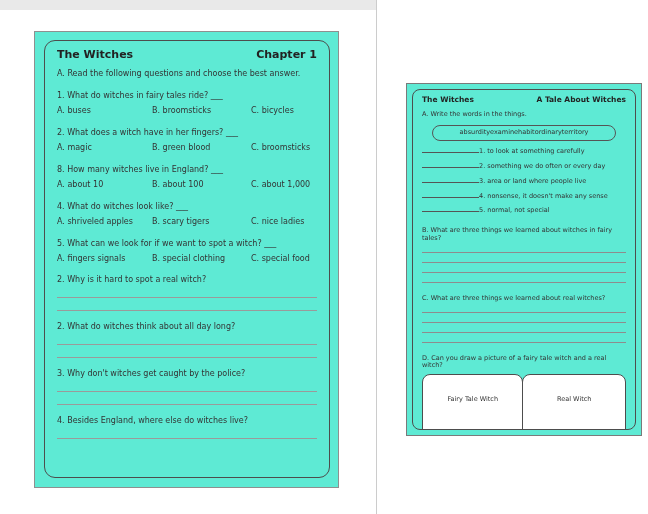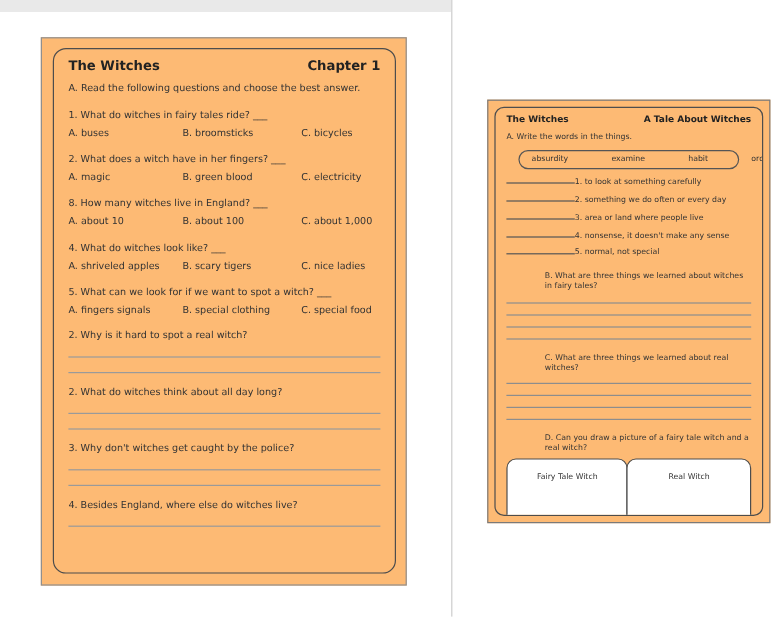--- a/index.html
+++ b/index.html
@@ -7,21 +7,21 @@
   body {
     position: relative;
     background: #ffffff;
     font-family: "DejaVu Sans", "Liberation Sans", sans-serif;
     color: #333333;
     overflow: hidden;
   }
   .top-band { position: absolute; left: 0; top: 0; width: 376px; height: 10px; background: #e9e9e9; }
   .v-divider { position: absolute; left: 376px; top: 0; width: 1px; height: 514px; background: #cccccc; }
 
-  .page { position: absolute; background: #fdba74; }
+  .page { position: absolute; background: #5eead4; }
   .page-left  { left: 34px; top: 31px;  width: 305px; height: 457px; border: 1px solid #8f8f8f; }
   .page-right { left: 406px; top: 83px; width: 236px; height: 353px; border: 1px solid #7a7a7a; }
 
   .inner {
     position: absolute; border: 1px solid #4d4d4d; overflow: hidden;
   }
   .pl-inner { left: 9px; top: 8px; right: 8px; bottom: 9px; border-radius: 11px; padding: 8px 12px; font-size: 8px; line-height: 1.25; }
   .pr-inner { left: 5px; top: 5px; right: 5px; bottom: 5px; border-radius: 8px; padding: 6px 9px; font-size: 6.5px; line-height: 1.2; }
 
   
@@ -33,28 +33,28 @@
   .pl-b-heading { margin-top: 13px; }
   .b-block { margin-top: 11px; }
   .ans-line { height: 0; border-bottom: 1px solid #9a9a9a; margin-top: 12px; }
 
   
   .pr-header { display: flex; justify-content: space-between; align-items: baseline; font-weight: bold; font-size: 7.5px; color: #222; line-height: 1.15; }
   .pr-a-heading { margin-top: 6px; }
   .word-bank {
     width: 184px; margin: 7px auto 0; border: 1px solid #555;
     border-radius: 9px; padding: 3px 10px;
-    display: flex; justify-content: flex-start; align-items: center; gap: 36px;
+    display: flex; justify-content: center; align-items: center;
   }
   .fill-item { margin-top: 5px; white-space: nowrap; }
   .blank { display: inline-block; width: 57px; border-bottom: 1px solid #555; height: 7px; vertical-align: baseline; }
-  .pr-heading { margin-top: 12px; margin-left: 32px; }
+  .pr-heading { margin-top: 12px; }
   .ans-line-sm { height: 0; border-bottom: 1px solid #8d8d8d; margin-top: 9px; }
   .draw-row { display: flex; margin-top: 4px; }
-  .draw-box { border: 1px solid #4d4d4d; border-radius: 8px; height: 74px; text-align: center; padding-top: 11px; background: #fff; }
+  .draw-box { border: 1px solid #4d4d4d; border-radius: 8px; height: 74px; text-align: center; padding-top: 21px; background: #fff; }
   .draw-box-left { width: 50%; }
   .draw-box-right { width: 51%; margin-left: -1px; }
 </style>
 </head>
 <body>
 
 <div class="top-band"></div>
 <div class="v-divider"></div>
 
 <div class="page page-left">
@@ -74,21 +74,21 @@
         <span>B. broomsticks</span>
         <span>C. bicycles</span>
       </div>
     </div>
 
     <div class="mc">
       <div class="mc-q">2. What does a witch have in her fingers? ___</div>
       <div class="mc-opts">
         <span>A. magic</span>
         <span>B. green blood</span>
-        <span>C. electricity</span>
+        <span>C. broomsticks</span>
       </div>
     </div>
 
     <div class="mc">
       <div class="mc-q">8. How many witches live in England? ___</div>
       <div class="mc-opts">
         <span>A. about 10</span>
         <span>B. about 100</span>
         <span>C. about 1,000</span>
       </div>
@@ -148,21 +148,21 @@
       <span>A Tale About Witches</span>
     </div>
 
     <div class="pr-a-heading">A. Write the words in the things.</div>
 
     <div class="word-bank">
       <span>absurdity</span>
       <span>examine</span>
       <span>habit</span>
       <span>ordinary</span>
-      <span>nonsense</span>
+      <span>territory</span>
     </div>
 
     <div class="fill-item">
       <span class="blank"></span><span>1. to look at something carefully</span>
     </div>
     <div class="fill-item">
       <span class="blank"></span><span>2. something we do often or every day</span>
     </div>
     <div class="fill-item">
       <span class="blank"></span><span>3. area or land where people live</span>

